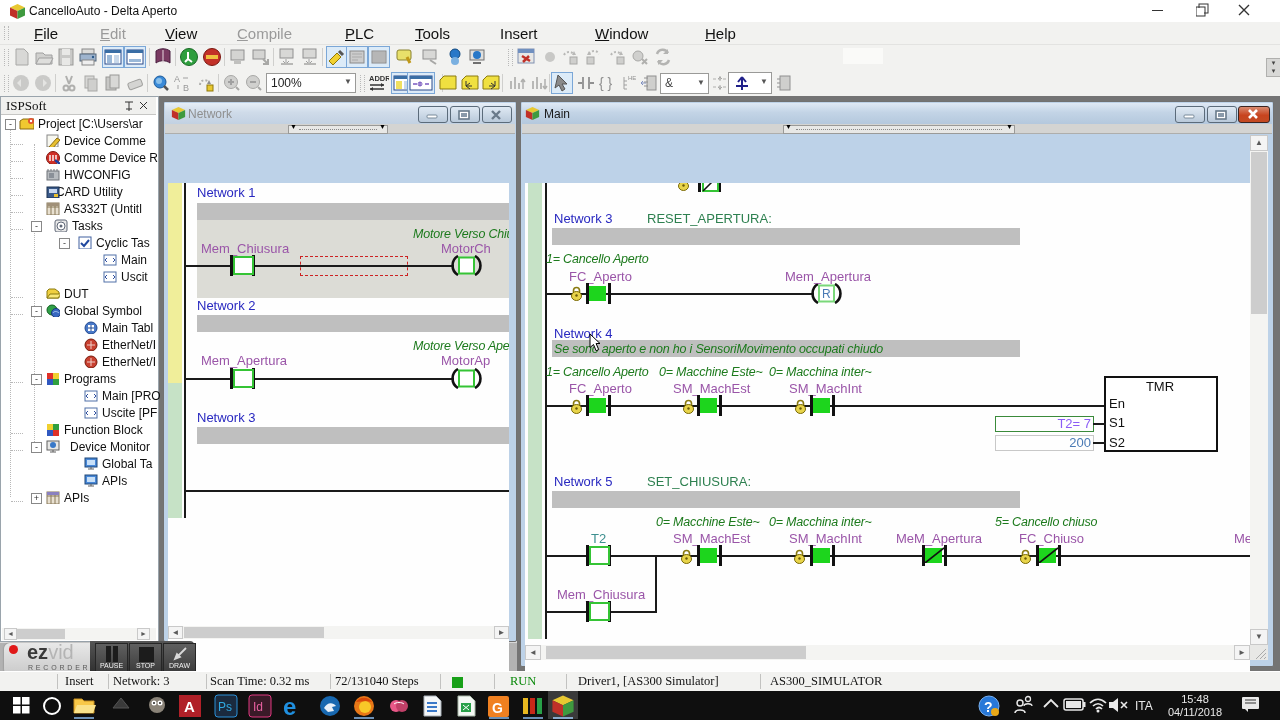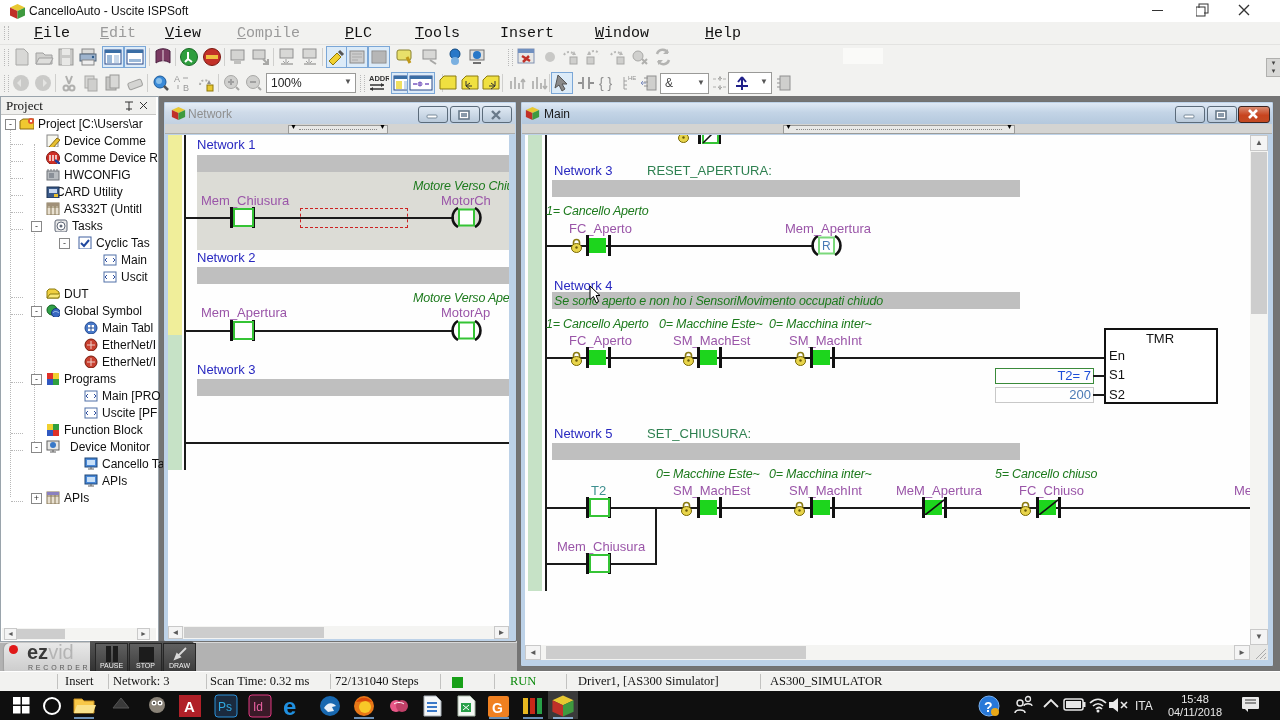--- a/index.html
+++ b/index.html
@@ -2,21 +2,21 @@
 <html><head>
 <meta charset="utf-8">
 <style>
 html,body{margin:0;padding:0;}
 #screen{position:relative;width:1280px;height:720px;overflow:hidden;background:#f0f0ee;font-family:"Liberation Sans",sans-serif;}
 .abs{position:absolute;}
 
 #titlebar{position:absolute;left:0;top:0;width:1280px;height:22px;background:#ffffff;}
 #titlebar .t{position:absolute;left:29px;top:4px;font-size:12px;color:#111;}
 .wbtn{position:absolute;top:0px;width:44px;height:22px;color:#333;text-align:center;}
-#menubar{position:absolute;left:0;top:22px;width:1280px;height:22px;background:#f2f2f0;border-bottom:1px solid #e3e3e1;font-family:Liberation Mono, monospace;font-size:15px;color:#111;}
+#menubar{position:absolute;left:0;top:22px;width:1280px;height:22px;background:#f2f2f0;border-bottom:1px solid #e3e3e1;font-family:Liberation Sans, sans-serif;font-size:15px;color:#111;}
 #menubar span{position:absolute;top:3px;}
 #menubar .d{color:#9a9a9a;}
 #menubar u{text-decoration:underline;}
 #tb1{position:absolute;left:0;top:45px;width:1280px;height:26px;background:#f2f2f0;}
 #tb2{position:absolute;left:0;top:71px;width:1280px;height:25px;background:#f2f2f0;border-bottom:1px solid #d8d8d6;}
 .tbi{position:absolute;top:2px;width:20px;height:20px;}
 .grip{position:absolute;top:4px;width:3px;height:17px;border-left:1px dotted #b9b9b9;border-right:1px dotted #b9b9b9;}
 .sep{position:absolute;top:3px;width:1px;height:18px;background:#cfcfcd;}
 .sel{outline:1px solid #7ba7d7;background:#dcebf8;}
 
@@ -27,21 +27,21 @@
 .titem{position:absolute;height:17px;font-size:12px;color:#101010;white-space:nowrap;}
 .tico{position:absolute;width:15px;height:14px;}
 .exp{position:absolute;width:9px;height:9px;background:#fff;border:1px solid #888;font-size:9px;line-height:8px;text-align:center;color:#333;}
 
 .mwin{position:absolute;background:#bdd2e8;border:1px solid #717171;border-radius:2px;}
 .mtitle{position:absolute;left:1px;top:1px;right:1px;height:23px;background:linear-gradient(#e6eef7,#cfdbe9 45%,#c2d1e2);}
 .mtxt{position:absolute;left:24px;top:5px;font-size:12px;}
 .mico{position:absolute;left:7px;top:4px;}
 .mbtn{position:absolute;top:4px;width:28px;height:15px;border:1px solid #5b6b7a;border-radius:3px;background:linear-gradient(#dfe9f3,#b9c9da);}
 .mclose{background:linear-gradient(#d98a70,#c8441f 55%,#c34a22);border:1px solid #3a2420;}
-.ladder{position:absolute;background:#fefefe;overflow:hidden;}
+.ladder{position:absolute;background:#fefefe;overflow:hidden;margin-top:48px;}
 .split{position:absolute;height:9px;background:#d4d4d2;border-bottom:1px solid #aeaeac;}
 .splitc{position:absolute;top:1px;height:7px;background:#e8e8e6;border:1px solid #9a9a98;}
 .netlbl{position:absolute;color:#2828c0;font-size:13px;}
 .cbar{position:absolute;height:17px;background:#bfbfbf;}
 .gcmt{position:absolute;color:#1d7a1d;font-style:italic;font-size:12.5px;white-space:nowrap;letter-spacing:-0.2px;}
 .vlbl{position:absolute;color:#9a55a8;font-size:13px;white-space:nowrap;}
 .rline{position:absolute;height:2px;background:#1a1a1a;}
 .vline{position:absolute;width:2px;background:#1a1a1a;}
 
 .ct{position:absolute;width:26px;height:21px;}
@@ -69,21 +69,21 @@
 </head>
 <body>
 <div id="screen">
 
 <div id="titlebar">
  <svg class="abs" style="left:9px;top:3px" width="17" height="17" viewBox="0 0 17 17">
    <polygon points="8.5,1 16,4.5 8.5,8 1,4.5" fill="#e8c832"></polygon>
    <polygon points="1,4.5 8.5,8 8.5,16 1,12.5" fill="#c03028"></polygon>
    <polygon points="16,4.5 8.5,8 8.5,16 16,12.5" fill="#3f9a3f"></polygon>
  </svg>
- <div class="t">CancelloAuto - Uscite ISPSoft</div>
+ <div class="t">CancelloAuto - Delta Aperto</div>
  <div class="wbtn" style="right:100px;"><svg width="12" height="22">
           <rect x="0" y="10" width="11" height="1" fill="#333"></rect>
         </svg></div>
  <div class="wbtn" style="right:56px;"><svg width="13" height="22">
           <rect x="0" y="7" width="9" height="9" fill="none" stroke="#333"></rect>
           <rect x="3" y="4" width="9" height="9" fill="none" stroke="#333"></rect>
           <rect x="1" y="8" width="7" height="7" fill="#fff"></rect>
         </svg></div>
  <div class="wbtn" style="right:14px;"><svg width="12" height="22">
           <path d="M1 5 L11 15 M11 5 L1 15" stroke="#333" stroke-width="1.4"></path>
@@ -366,21 +366,21 @@
           <rect x="6" y="3" width="10" height="14" fill="#cfcfcd" stroke="#909090"></rect>
           <path d="M6 6H3M6 10H3M6 14H3" stroke="#909090"></path>
         </svg></div>
 </div>
 <div class="abs" style="left:1266px;top:58px;width:13px;height:17px;background:#d8d8d6;border:1px solid #b0b0ae;text-align:center;font-size:7px;color:#444;line-height:8px">▾<br>▾</div>
 
 <div id="mdi">
  <div class="abs" style="left:0;top:545px;width:517px;height:31px;background:#b2b2b2;border-top:2px solid #d8d8d8"></div>
  <div id="proj">
   <div id="projhead">
-          <span style="position:absolute;left:5px;top:1px">Project</span>
+          <span style="position:absolute;left:5px;top:1px">ISPSoft</span>
         </div>
   <div id="tree">
    <svg class="abs" style="left:122px;top:3px" width="14" height="12">
             <path d="M2 2h8M6 2v7M3 9h6M6 9v2" stroke="#333" fill="none"></path>
           </svg>
    <svg class="abs" style="left:138px;top:4px" width="10" height="10">
             <path d="M1 1l7 7M8 1L1 8" stroke="#333"></path>
           </svg>
    <div class="abs" style="left:9px;top:30px;width:1px;height:370px;border-left:1px dotted #b8b8b8"></div>
    <div class="abs" style="left:33px;top:47px;width:1px;height:302px;border-left:1px dotted #b8b8b8"></div>
@@ -508,21 +508,21 @@
             <rect x="2" y="8" width="6" height="6" fill="#3058c0"></rect>
             <rect x="8" y="8" width="6" height="6" fill="#e03028"></rect>
           </svg>
    <div class="exp" style="left:30px;top:345px">-</div>
    <div class="titem" style="left:69px;top:343px">Device Monitor</div>
    <svg class="tico" style="left:44px;top:342px" width="16" height="16">
             <rect x="2" y="2" width="12" height="9" fill="#e8e8e6" stroke="#606060"></rect>
             <circle cx="8" cy="6" r="3" fill="#3878c8"></circle>
             <path d="M5 13h6M8 11v2" stroke="#606060"></path>
           </svg>
-   <div class="titem" style="left:101px;top:360px">Cancello Ta</div>
+   <div class="titem" style="left:101px;top:360px">Global Ta</div>
    <svg class="tico" style="left:82px;top:359px" width="16" height="16">
             <rect x="2" y="2" width="12" height="9" fill="#4888d8" stroke="#204878"></rect>
             <rect x="4" y="4" width="8" height="5" fill="#c8e0f8"></rect>
             <path d="M5 13h6M8 11v2" stroke="#606060"></path>
           </svg>
    <div class="titem" style="left:101px;top:377px">APIs</div>
    <svg class="tico" style="left:82px;top:376px" width="16" height="16">
             <rect x="2" y="2" width="12" height="9" fill="#4888d8" stroke="#204878"></rect>
             <rect x="4" y="4" width="8" height="5" fill="#c8e0f8"></rect>
             <path d="M5 13h6M8 11v2" stroke="#606060"></path>
@@ -716,21 +716,21 @@
    <div class="ct" style="left:285px;top:212px">
             <div class="b" style="left:0"></div>
             <div class="b" style="left:22px"></div>
             <div class="f fon"></div>
           </div>
    <div class="abs" style="left:579px;top:193px;width:110px;height:72px;background:#fff;border:2px solid #111"></div>
    <div class="abs" style="left:579px;top:196px;width:112px;text-align:center;font-size:13px;color:#111">TMR</div>
    <div class="abs" style="left:584px;top:213px;font-size:13px;color:#111">En</div>
    <div class="abs" style="left:584px;top:232px;font-size:13px;color:#111">S1</div>
    <div class="abs" style="left:584px;top:252px;font-size:13px;color:#111">S2</div>
-   <div class="abs" style="left:470px;top:233px;width:95px;height:14px;border:1px solid #3a8a3a;text-align:right;font-size:13px;color:#1d4ed8;padding-right:2px;line-height:14px">T2= 7</div>
+   <div class="abs" style="left:470px;top:233px;width:95px;height:14px;border:1px solid #3a8a3a;text-align:right;font-size:13px;color:#8b5cf6;padding-right:2px;line-height:14px">T2= 7</div>
    <div class="rline" style="left:568px;top:240px;width:13px"></div>
    <div class="abs" style="left:470px;top:252px;width:95px;height:14px;border:1px solid #c8c8c8;text-align:right;font-size:13px;color:#4a7ab5;padding-right:2px;line-height:14px">200</div>
    <div class="rline" style="left:568px;top:259px;width:13px"></div>
    <div class="netlbl" style="left:29px;top:291px">Network 5</div>
    <div class="abs" style="left:122px;top:291px;color:#2e8050;font-size:13px">SET_CHIUSURA:</div>
    <div class="cbar" style="left:27px;top:308px;width:468px"></div>
    <div class="gcmt" style="left:131px;top:332px">0= Macchine Este~</div>
    <div class="gcmt" style="left:244px;top:332px">0= Macchina inter~</div>
    <div class="gcmt" style="left:470px;top:332px">5= Cancello chiuso</div>
    <div class="vlbl" style="left:66px;top:348px;color:#3d8f8f">T2</div>

